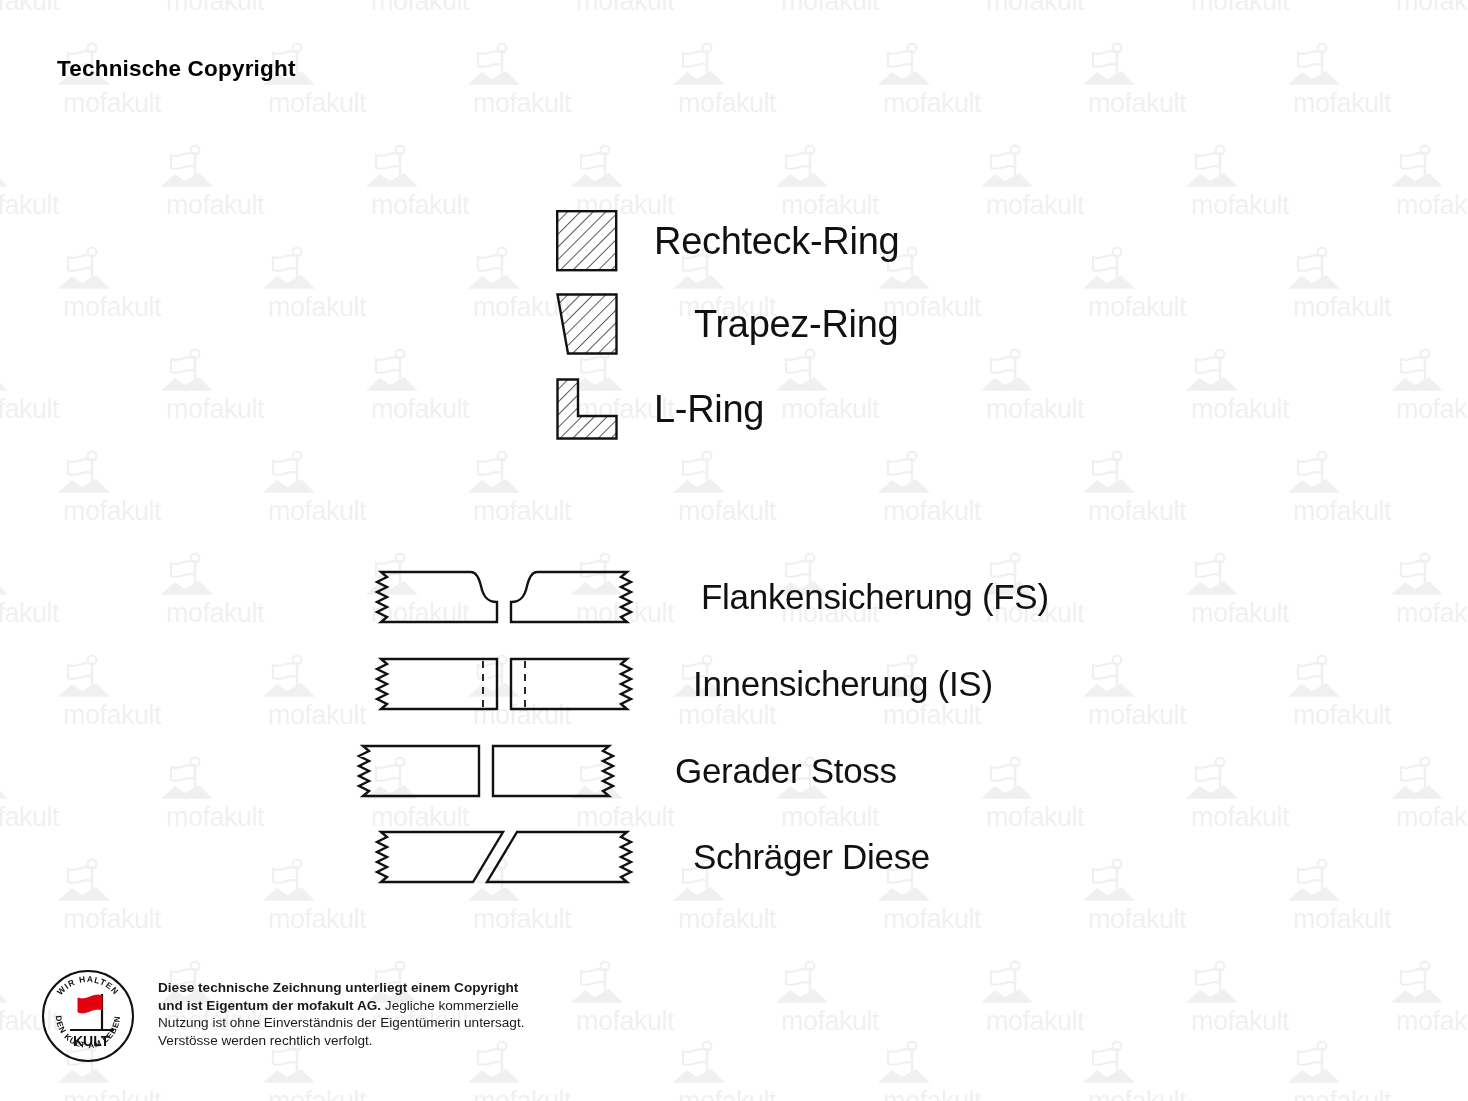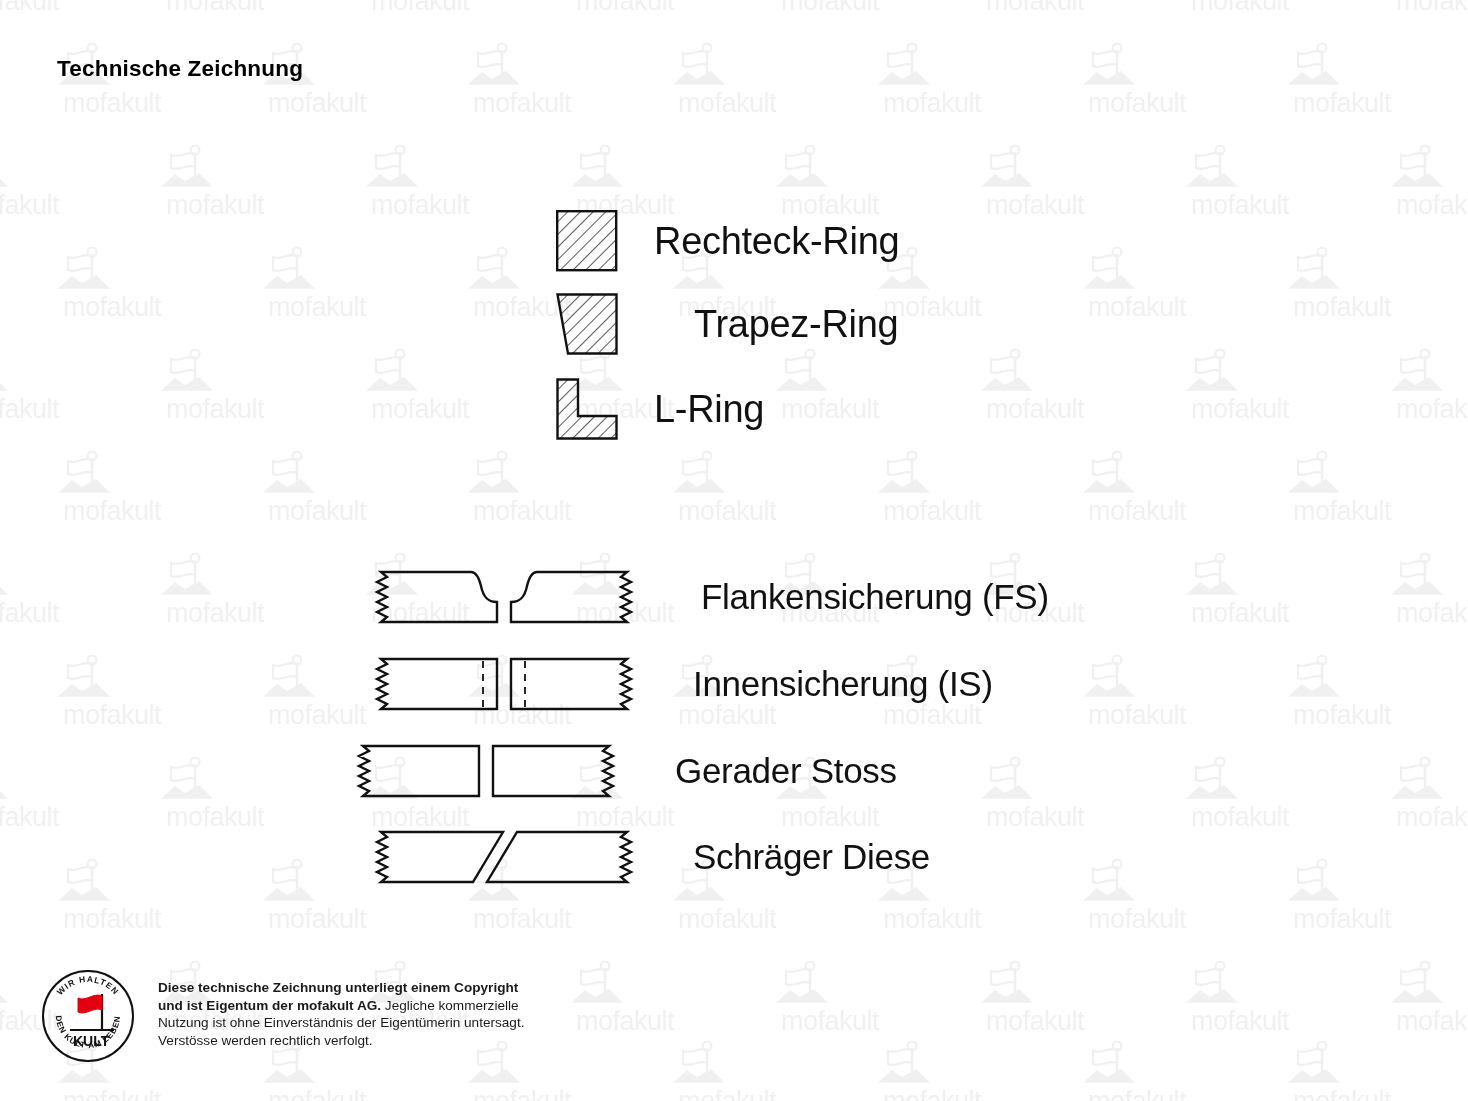--- a/index.html
+++ b/index.html
@@ -1072,21 +1072,21 @@
             <path d="M4,42 L52,42 L40,30 L26,38 L16,31 Z" fill="#d3d3d5" stroke="#d3d3d5" stroke-width="1.6"></path>
           </svg>
         </div>
         <div class="wm-text">mofakult</div>
       </div>
       <div class="wm" style="left: 1447px; top: 1040px;">
         <div class="wm-text">mofakult</div>
       </div>
     </div>
 
-  <div id="title">Technische Zeichnung</div>
+  <div id="title">Technische Copyright</div>
 
   <div class="ring-row" style="left:556px; top:210px;">
     <div class="ring-shape">
       <svg width="62" height="62" viewBox="0 0 62 62">
         <defs>
           <pattern id="hatch1" width="9" height="9" patternTransform="rotate(45)" patternUnits="userSpaceOnUse">
             <line x1="0" y1="0" x2="0" y2="9" stroke="#111111" stroke-width="1.4"></line>
           </pattern>
         </defs>
         <rect x="1.2" y="1.2" width="59" height="59" fill="url(#hatch1)" stroke="#111111" stroke-width="2.4"></rect>

